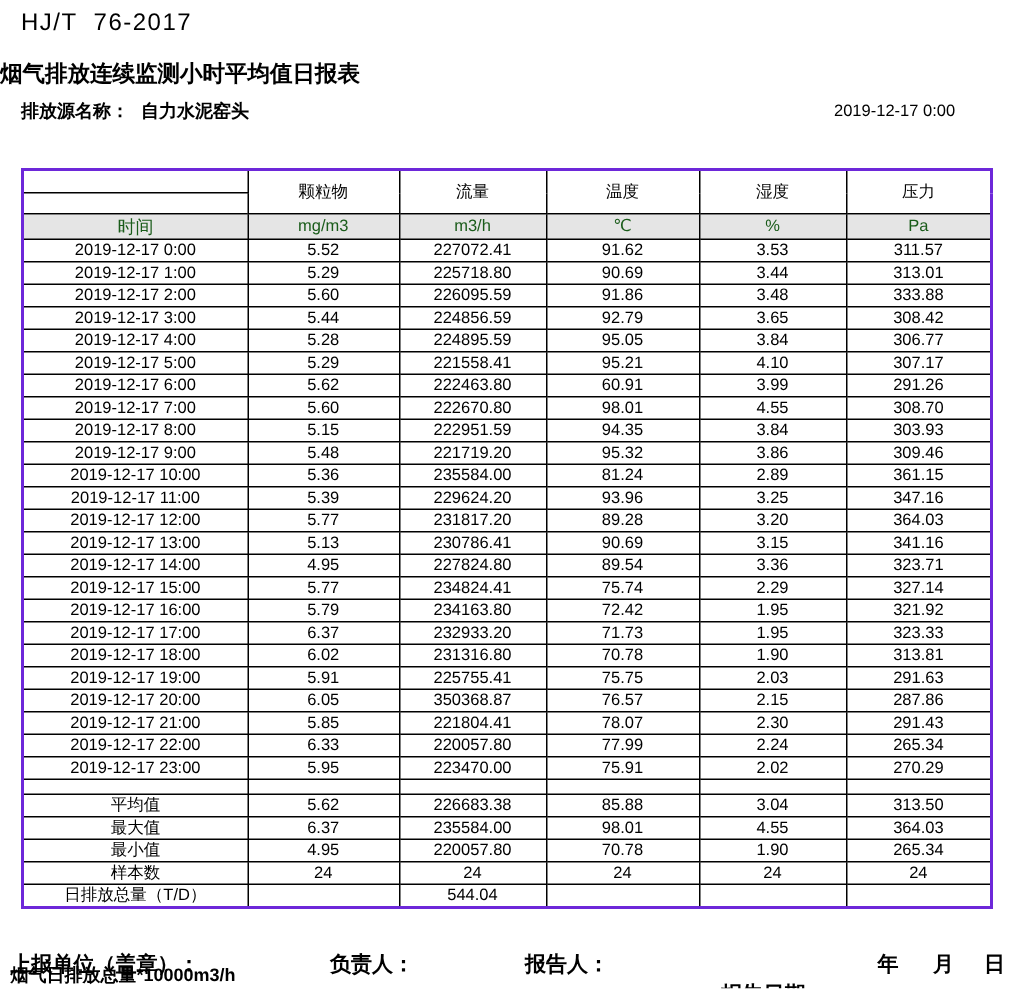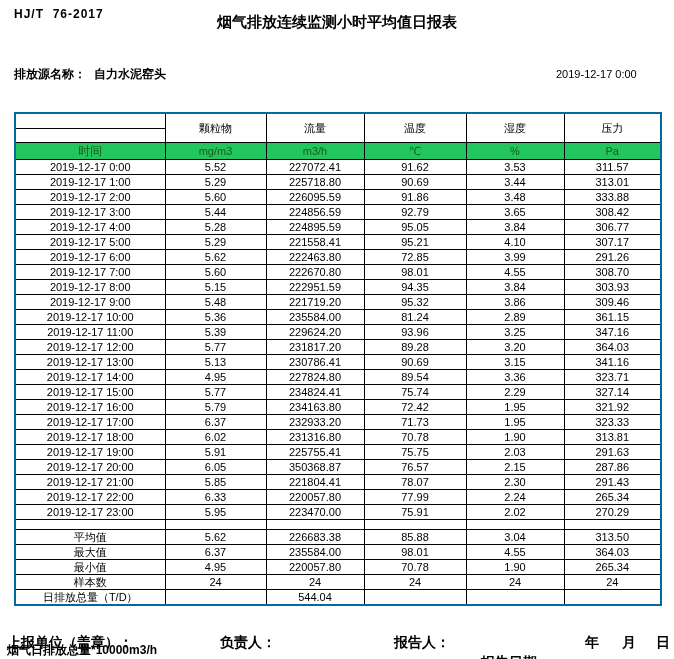--- a/index.html
+++ b/index.html
@@ -1,47 +1,47 @@
 <!DOCTYPE html>
 <html><head>
 <meta charset="utf-8">
 <style>
   html, body { margin:0; padding:0; background:#ffffff; }
   body { width:674px; height:659px; font-family:"Liberation Sans","DejaVu Sans",sans-serif; color:#000; }
   .page { position:relative; width:674px; height:659px; background:#fff; overflow:hidden; }
 
-  .hjt { position:absolute; left:14px; top:7px; font-size:12px; font-weight:bold; letter-spacing:1px; white-space:pre; }
-  .title { position:absolute; left:0; top:13px; width:100%; text-align:center; font-size:15px; font-weight:bold; }
+  .hjt { position:absolute; left:14px; top:7px; font-size:16px; font-weight:normal; letter-spacing:1px; white-space:pre; }
+  .title { position:absolute; left:0; top:40px; width:100%; text-align:left; font-size:15px; font-weight:bold; }
   .source { position:absolute; left:14px; top:66px; font-size:12px; font-weight:bold; }
   .source .name { margin-left:8px; }
   .datetime { position:absolute; left:556px; top:68px; font-size:11px; }
 
   table.report { position:absolute; left:14px; top:112px; width:646px; border-collapse:collapse; table-layout:fixed; }
   table.report td, table.report th { border:1px solid #000; padding:0; margin:0; text-align:center; vertical-align:middle;
     font-size:11px; font-weight:normal; height:14px; line-height:13px; overflow:hidden; white-space:nowrap; }
-  table.report { border:2px solid #0369a1; }
+  table.report { border:2px solid #6d28d9; }
   col.c-time { width:150px; }
   col.c-pm { width:101px; } col.c-flow { width:98px; } col.c-temp { width:102px; }
   col.c-hum { width:98px; } col.c-pres { width:97px; }
 
   tr.hdr-a td, tr.hdr-a th { height:14px; }
   tr.hdr-b td { height:13px; }
   th.colname { font-size:12px; font-weight:normal; }
-  tr.units td { background:#22c55e; color:#1a5c1a; height:16px; line-height:15px; }
+  tr.units td { background:#e5e5e5; color:#1a5c1a; height:16px; line-height:15px; }
   tr.units td.time-hdr { font-size:12px; }
   tr.spacer td { height:9px; }
   tr.datarow td { height:14px; }
   tr.sumrow td { height:14px; }
 
   .note { position:absolute; left:7px; top:616px; font-size:12px; font-weight:bold;margin-top:26px; }
   .sigline { position:absolute; top:634px; left:0; width:674px; height:16px; font-size:14px; font-weight:bold; }
   .sigline span { position:absolute; top:0; white-space:nowrap; }
   .sig-unit { left:7px; }
   .sig-resp { left:220px; }
-  .sig-reporter { left:350px;margin-left:44px; }
+  .sig-reporter { left:350px; }
   .sig-date { left:481px;margin-top:20px; }
   .sig-year { left:585px; }
   .sig-month { left:622px; }
   .sig-day { left:656px; }
 </style>
 </head>
 <body>
 
 <div class="page">
 
@@ -128,21 +128,21 @@
           <td>5.29</td>
           <td>221558.41</td>
           <td>95.21</td>
           <td>4.10</td>
           <td>307.17</td>
         </tr>
         <tr class="datarow">
           <td>2019-12-17  6:00</td>
           <td>5.62</td>
           <td>222463.80</td>
-          <td>72.85</td>
+          <td>60.91</td>
           <td>3.99</td>
           <td>291.26</td>
         </tr>
         <tr class="datarow">
           <td>2019-12-17  7:00</td>
           <td>5.60</td>
           <td>222670.80</td>
           <td>98.01</td>
           <td>4.55</td>
           <td>308.70</td>

